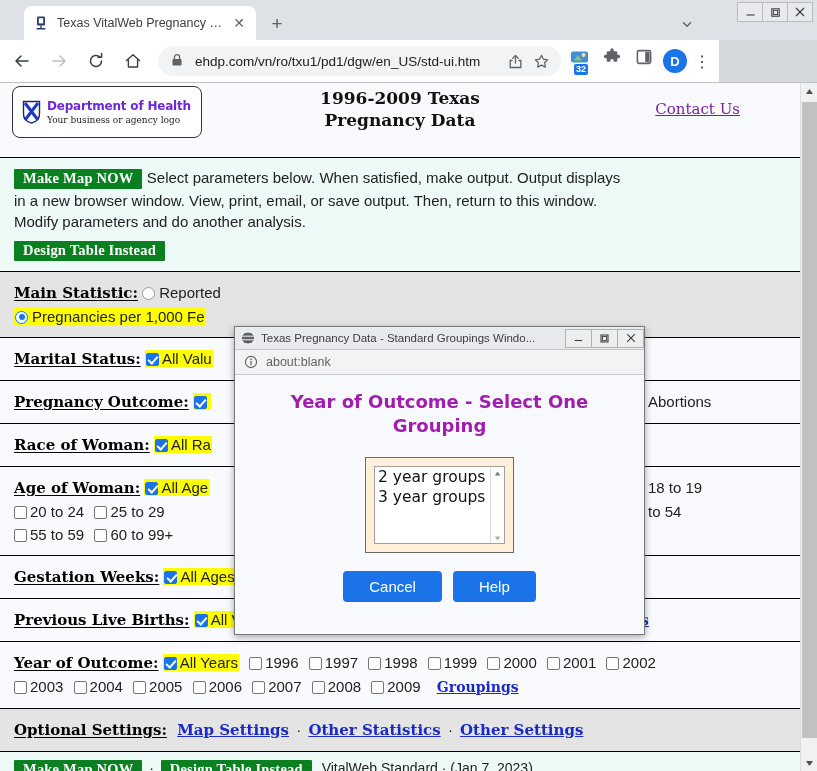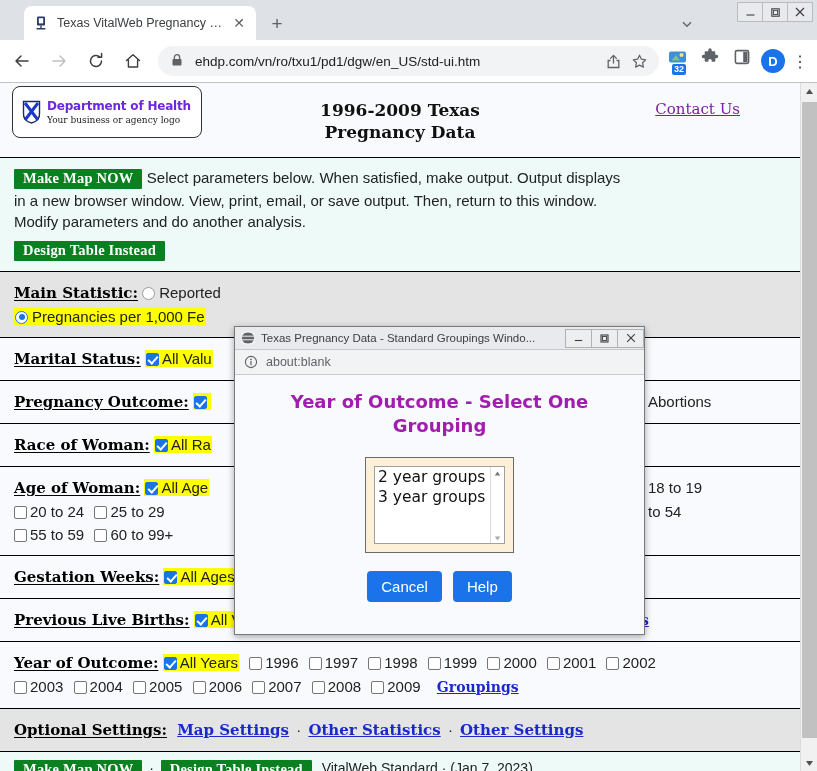--- a/index.html
+++ b/index.html
@@ -46,21 +46,21 @@
     position: absolute; left: 266px; top: 13px; width: 22px; height: 22px;
     display: flex; align-items: center; justify-content: center;
     font-size: 19px; color: #5f6368; font-weight: 300;
   }
   .tabstrip-chevron {
     position: absolute; right: 120px; top: 14px; width: 20px; height: 20px;
     display:flex; align-items:center; justify-content:center; color: #5f6368;
   }
 
   .chrome-toolbar {
-    position: absolute; top: 40px; left: 0; width: 817px; height: 42px;
+    position: absolute; top: 40px; left: 0; width: 719px; height: 42px;
     background: #fff; display: flex; align-items: center;
   }
   .nav-ico {
     width: 30px; height: 30px; margin-left: 7px;
     display: flex; align-items: center; justify-content: center;
     color: #5f6368; flex: 0 0 auto;
   }
   .nav-ico.disabled { color: #bdc1c6; }
   .omnibox {
     flex: 1 1 auto; height: 30px; margin: 0 6px 0 10px;
@@ -116,21 +116,21 @@
   }
   .logo-box {
     position: absolute; left: 12px; top: 3px; width: 190px; height: 52px;
     border: 1px solid #333; border-radius: 8px; background: #fff;
     display: flex; align-items: center; padding-left: 9px;
   }
   .shield { width: 19px; height: 24px; flex: 0 0 19px; margin-right: 6px; }
   .logo-t1 { font-family: "DejaVu Sans", sans-serif; font-size: 12px; font-weight: bold; color: #6d28d9; letter-spacing: -0.2px;}
   .logo-t2 { font-family: "DejaVu Serif", serif; font-size: 9px; color: #222; margin-top: 2px;}
   .hdr-title {
-    position: absolute; left: 0; right: 0; top: 16px;
+    position: absolute; left: 0; right: 0; top: 4px;
     text-align: center; font-family: "DejaVu Serif", serif;
     font-size: 17px; font-weight: bold; color: #111; line-height: 22px;
   }
   .contact {
     position: absolute; right: 60px; top: 17px;
     font-size: 15px; color: #7b1fa2; text-decoration: underline;
     font-family: "DejaVu Serif", serif;
   }
 
   
@@ -241,21 +241,21 @@
     border-left: 1px solid #dcdcdc;
   }
   .lb-scroll .a {
     width: 13px; height: 13px; display:flex; align-items:center; justify-content:center;
     color: #777; font-size: 7px;
   }
   .lb-scroll .a.b { position: absolute; bottom: 0; left: 0; }
   .btnrow { margin-top: 18px; display: flex; justify-content: center; gap: 11px; }
   .bluebtn {
     background: #1a73e8; color: #fff; border: none; border-radius: 4px;
-    font-size: 15px; padding: 7px 14px; font-family: "Liberation Sans", sans-serif;
+    font-size: 15px; padding: 7px 26px; font-family: "Liberation Sans", sans-serif;
     cursor: pointer; line-height: 17px;
   }
 </style>
 </head>
 <body>
 
 <div id="root">
 
   <div class="chrome-top">
     <div class="tab">

